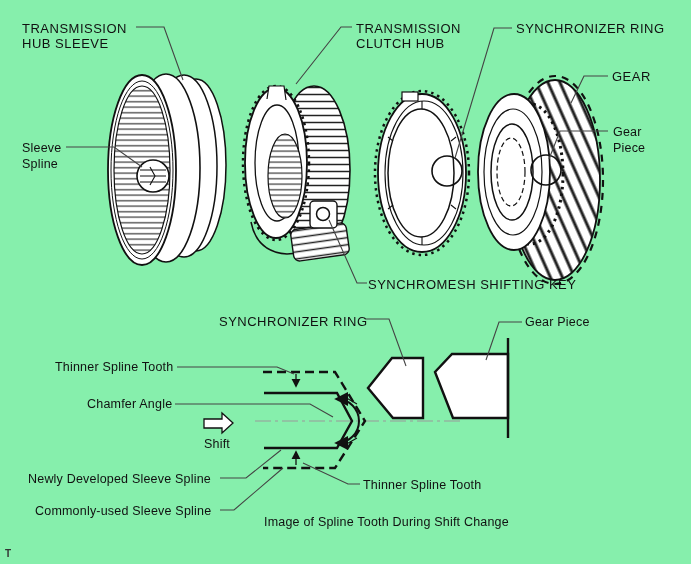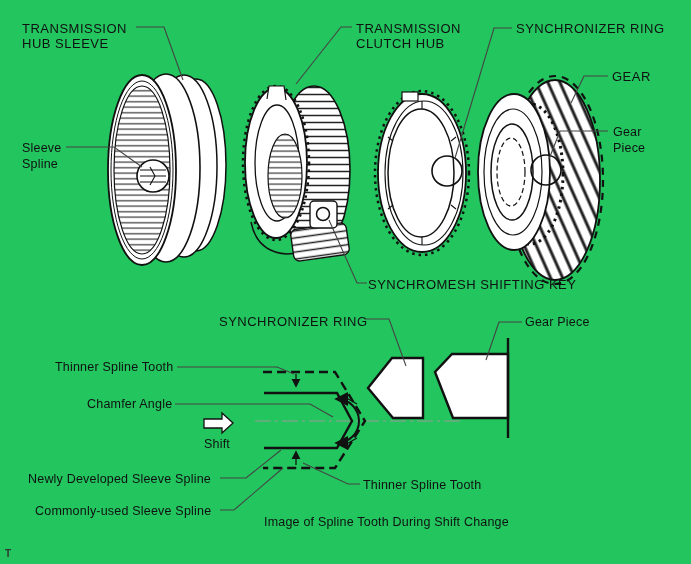--- a/index.html
+++ b/index.html
@@ -1,16 +1,16 @@
 <!DOCTYPE html>
 <html><head>
 <meta charset="utf-8">
 <style>
   html,body{margin:0;padding:0;background:#ffffff;}
-  .canvas{position:relative;width:691px;height:564px;background:#22c55e;overflow:hidden;}
+  .canvas{position:relative;width:691px;height:564px;background:#86efac;overflow:hidden;}
   svg{display:block;}
   .wl{fill:#ffffff;stroke:#111111;}
   .nf{fill:none;stroke:#111111;}
   .ldr{fill:none;stroke:#444444;stroke-width:1.1;}
   text{font-family:"Liberation Sans","DejaVu Sans",sans-serif;fill:#111111;}
   .cap{font-size:13px;letter-spacing:0.5px;}
   .mix{font-size:12.5px;letter-spacing:0.2px;}
   .tiny{font-size:10px;font-weight:bold;fill:#333333;}
 </style>
 </head>

